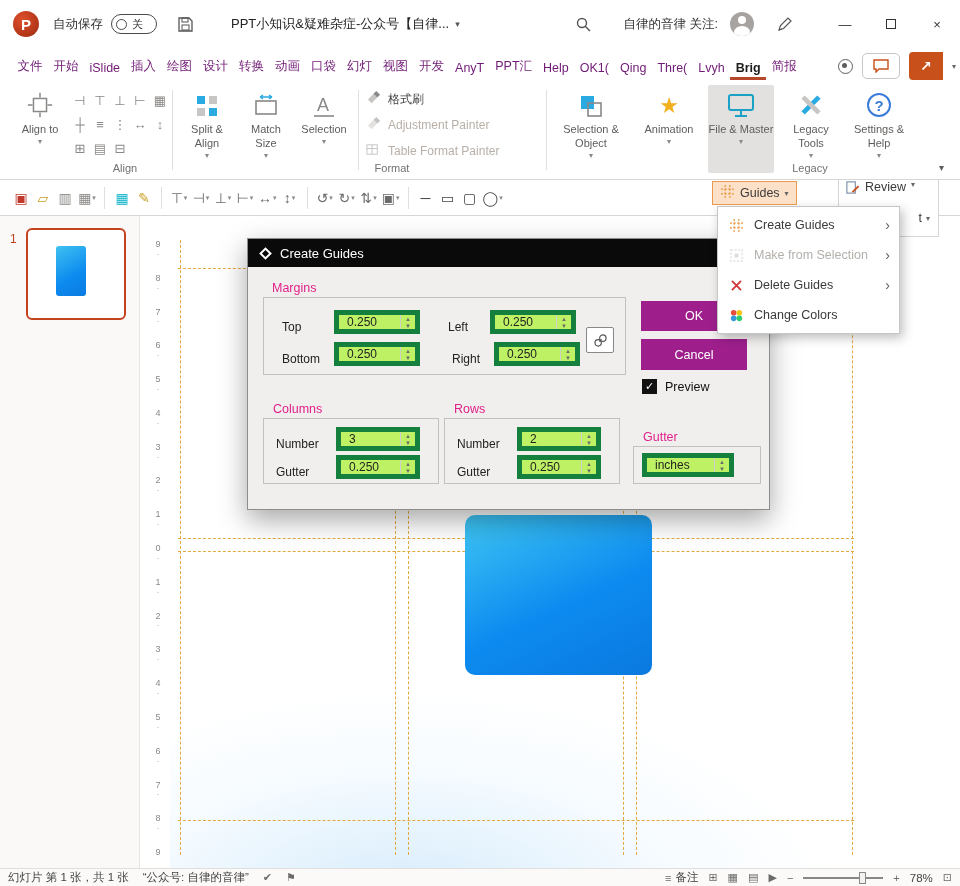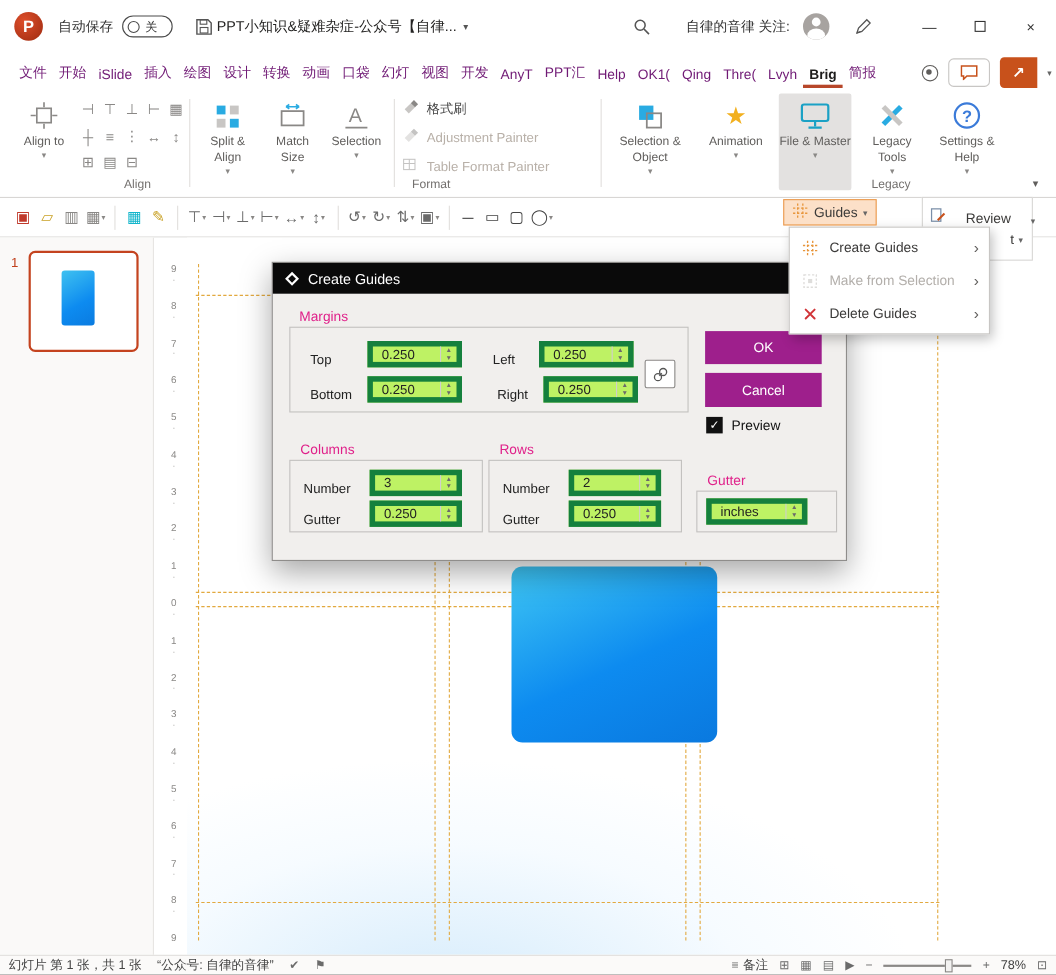--- a/index.html
+++ b/index.html
@@ -8,21 +8,21 @@
 .window{position:relative;width:960px;height:886px;background:#fff;overflow:hidden;color:#333;font-size:13px;margin:0 auto}
 
 
 .titlebar{position:absolute;top:0;left:0;right:0;height:48px;display:flex;align-items:center;background:#fff}
 .app-icon{width:26px;height:26px;border-radius:50%;background:radial-gradient(circle at 35% 32%,#DD4E2B,#9E2B10);color:#fff;font-weight:bold;font-size:15px;display:flex;align-items:center;justify-content:center;margin-left:13px}
 .autosave-label{margin-left:14px;font-size:12.5px;color:#333}
 .toggle{margin-left:8px;width:46px;height:20px;border:1.5px solid #4a4a4a;border-radius:10px;display:flex;align-items:center;padding:0 4px;cursor:pointer;background:#fff}
 .toggle .knob{width:11px;height:11px;border:1.5px solid #4a4a4a;border-radius:50%;background:#fff}
 .toggle .tstate{margin-left:5px;font-size:11px;color:#333}
 .tb-icon{margin-left:16px;display:flex;align-items:center;justify-content:center;width:24px;height:24px}
-.doc-title{display:flex;align-items:center;font-size:13px;color:#252423;white-space:nowrap;max-width:330px;overflow:hidden}
+.doc-title{margin-left:34px;display:flex;align-items:center;font-size:13px;color:#252423;white-space:nowrap;max-width:330px;overflow:hidden}
 .doc-title .chev{margin-left:6px;font-size:9px;color:#555}
 .search-wrap{margin-left:auto;display:flex;align-items:center}
 .account{margin-left:28px;font-size:12.5px;color:#333;white-space:nowrap}
 .avatar{margin-left:12px;width:24px;height:24px;border-radius:50%;background:#A7A3A0;position:relative;overflow:hidden;flex:none}
 .avatar::before{content:"";position:absolute;top:4px;left:8px;width:8px;height:8px;border-radius:50%;background:#fff}
 .avatar::after{content:"";position:absolute;top:14px;left:4px;width:16px;height:12px;border-radius:50%;background:#fff}
 .pen-wrap{margin-left:18px}
 .win-controls{display:flex;margin-left:26px;height:48px}
 .win-btn{width:46px;height:48px;display:flex;align-items:center;justify-content:center;color:#333;font-size:13px;cursor:pointer}
 .max-box{width:10px;height:10px;border:1.2px solid #333}
@@ -53,21 +53,21 @@
 .ribbon-collapse{position:absolute;right:16px;bottom:6px;font-size:10px;color:#605E5C;cursor:pointer}
 
 
 .qtoolbar{position:absolute;top:180px;left:0;right:0;height:36px;background:#fff;border-bottom:1px solid #D8D6D4;display:flex;align-items:center;padding-left:10px}
 .qt-icons{display:flex;align-items:center;height:100%}
 .tbtn{height:26px;min-width:22px;display:flex;align-items:center;justify-content:center;padding:0 2px;font-size:14px;cursor:pointer;color:#6b6b6b}
 .tbtn .tchev{font-size:7px;color:#8a8886;margin-left:1px}
 .tdiv{width:1px;height:22px;background:#E1DFDD;margin:0 6px}
 .guides-btn{position:absolute;left:712px;top:181px;height:24px;display:flex;align-items:center;gap:5px;padding:0 7px;background:#FCE0C8;border:1px solid #EA9A4E;font-size:12.5px;color:#3b3a39;z-index:61;cursor:pointer}
 .review-panel{position:absolute;left:838px;top:179px;width:101px;height:58px;background:#fff;border:1px solid #D8D6D4;z-index:20}
-.review-btn{height:26px;display:flex;align-items:flex-end;gap:18px;padding:0 6px;font-size:12.5px;color:#3b3a39;cursor:pointer}
+.review-btn{height:26px;display:flex;align-items:flex-start;gap:5px;padding:0 6px;font-size:12.5px;color:#3b3a39;cursor:pointer}
 .partial-item{height:24px;display:flex;align-items:center;justify-content:flex-end;gap:4px;padding-right:8px;font-size:12.5px;color:#3b3a39}
 
 
 .menu{position:absolute;left:717px;top:206px;width:183px;background:#fff;border:1px solid #C8C6C4;box-shadow:3px 4px 10px rgba(0,0,0,.25);z-index:60;padding:3px 0}
 .mitem{height:30px;display:flex;align-items:center;padding:0 9px;font-size:12.5px;color:#3b3a39;cursor:pointer}
 .mitem.disabled{color:#B3AFAB}
 .micon{width:18px;height:16px;margin-right:9px;display:flex;align-items:center;justify-content:center;flex:none}
 .msub{margin-left:auto;color:#605e5c;font-size:14px}
 
 
@@ -492,20 +492,31 @@
       </div>
       <div class="mitem">
         <span class="micon">
           <svg width="13" height="13" viewBox="0 0 16 16">
             <path d="M3 3 L13 13 M13 3 L3 13" stroke="#D13438" stroke-width="2.2" stroke-linecap="round"></path>
           </svg>
         </span>
         <span>Delete Guides</span>
         <span class="msub">›</span>
       </div>
+      <div class="mitem">
+        <span class="micon">
+          <svg width="15" height="15" viewBox="0 0 16 16">
+            <circle cx="5" cy="5" r="3" fill="#E74C3C"></circle>
+            <circle cx="11" cy="5" r="3" fill="#F1C40F"></circle>
+            <circle cx="5" cy="11" r="3" fill="#3498DB"></circle>
+            <circle cx="11" cy="11" r="3" fill="#2ECC71"></circle>
+          </svg>
+        </span>
+        <span>Change Colors</span>
+      </div>
     </div>
 
   <div class="workspace">
 
     <div class="thumb-panel">
       <span class="slide-num">1</span>
       <div class="thumb">
         <div class="thumb-shape"></div>
       </div>
     </div>

